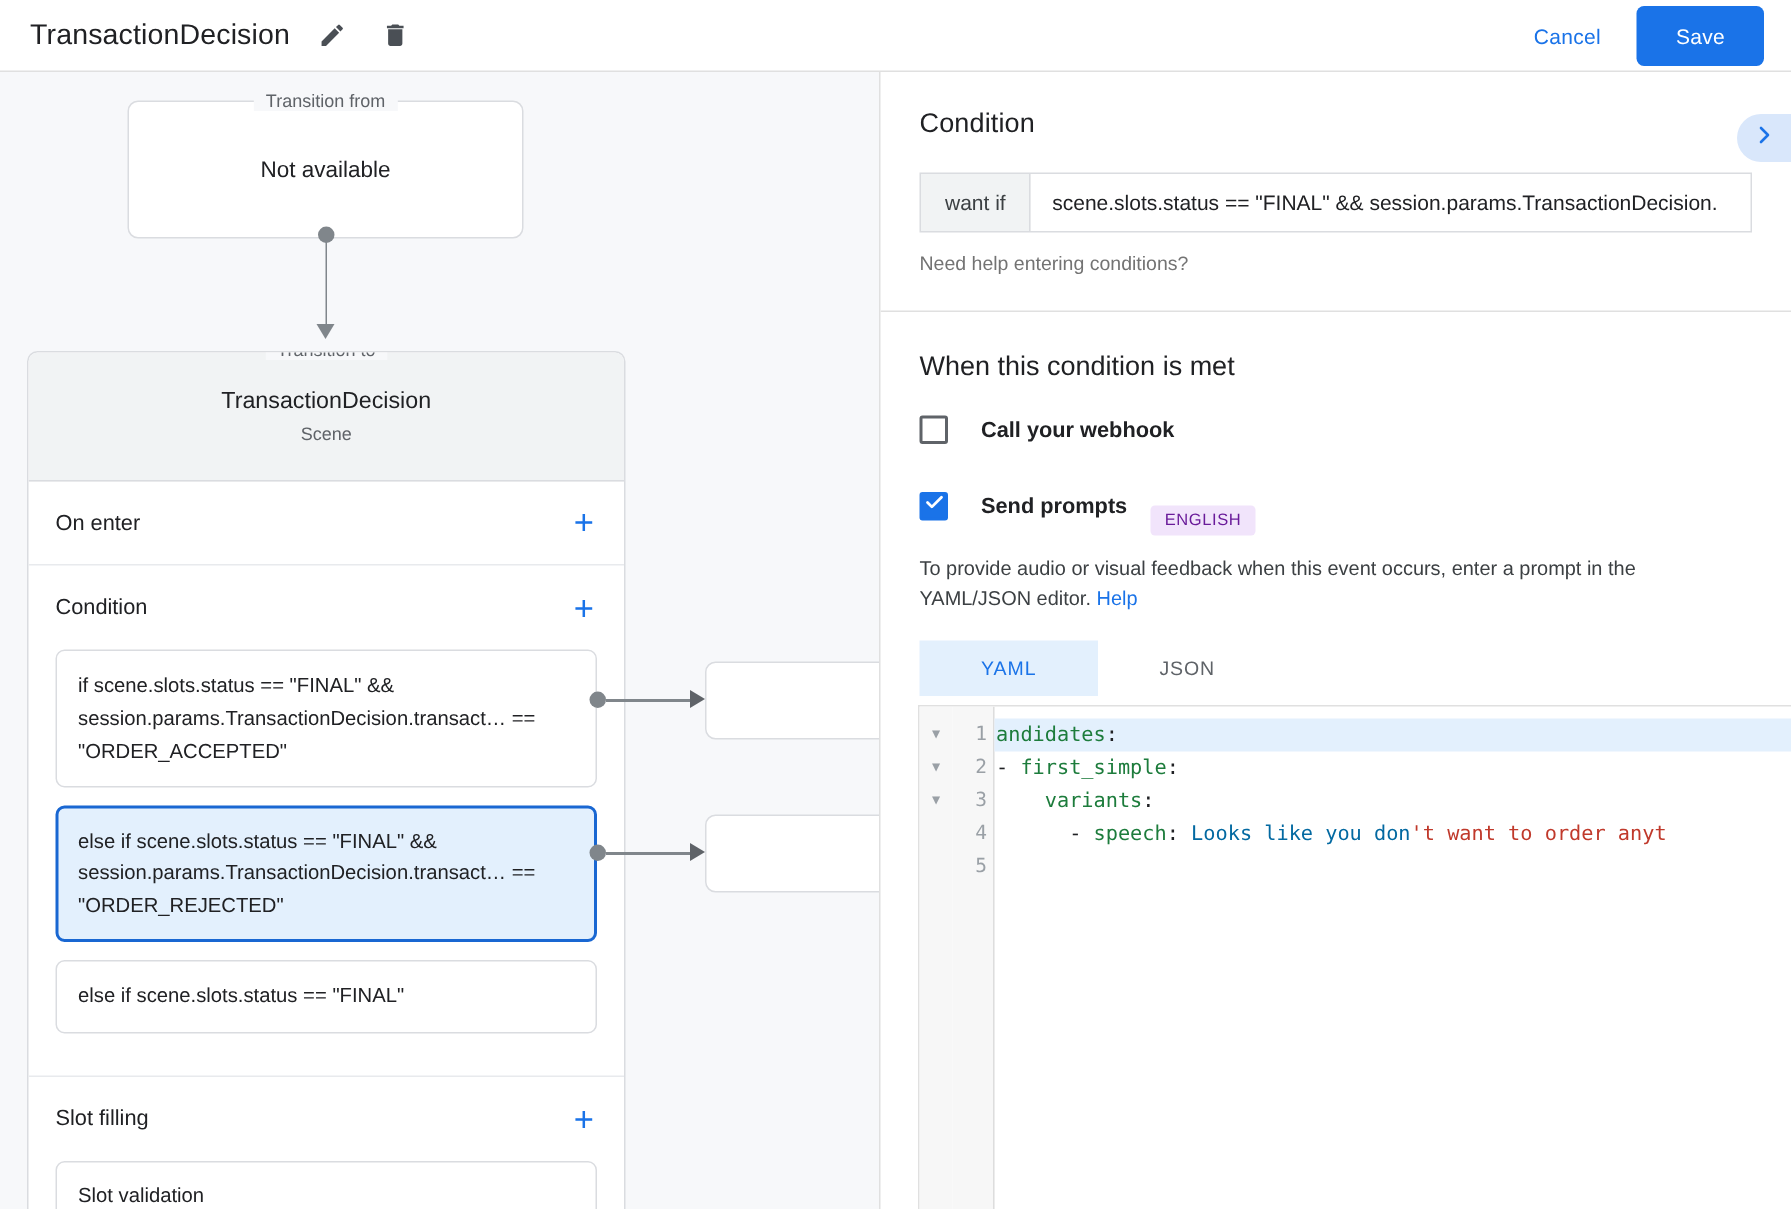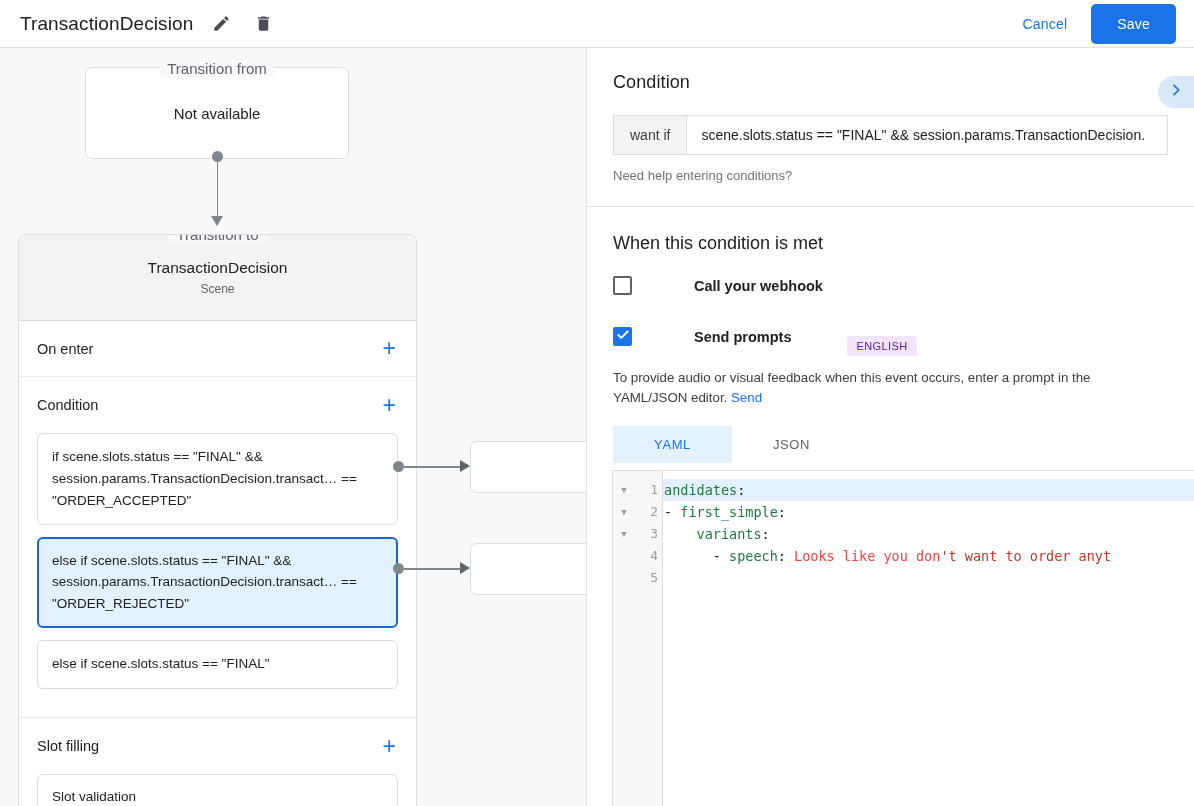--- a/index.html
+++ b/index.html
@@ -46,21 +46,21 @@
   }
 
   .node-from {
     position: absolute; left: 85px; top: 19px; width: 264px; height: 92px;
     background: #fff; border: 1px solid #dadce0; border-radius: 7px;
     display: flex; align-items: center; justify-content: center;
   }
   .node-from .node-text { font-size: 15px; color: #202124; }
   .fieldset-label {
     position: absolute; top: -8px; left: 50%; transform: translateX(-50%);
-    background: #f7f8fa; padding: 0 8px; font-size: 15px; color: #5f6368;
+    background: #f7f8fa; padding: 0 8px; font-size: 12px; color: #5f6368;
     white-space: nowrap;
   }
 
   .edge-dot {
     position: absolute; width: 11px; height: 11px; border-radius: 50%;
     background: #80868b;
   }
   .edge-line-v {
     position: absolute; width: 1.6px; background: #80868b;
   }
@@ -151,21 +151,21 @@
     display: inline-block; margin-top: 13px; font-size: 13px;
     color: #737373; text-decoration: none; cursor: pointer;
   }
 
   .panel-divider {
     margin-top: 22px; height: 1px; background: #e0e0e0;
   }
 
   .met-title { margin-top: 26px; font-size: 18px; color: #202124; }
 
-  .check-row { display: flex; align-items: center; margin-top: 22px; gap: 40px; }
+  .check-row { display: flex; align-items: center; margin-top: 22px; }
   .cb {
     width: 19px; height: 19px; border: 2px solid #5f6368; border-radius: 2px;
     background: #fff; cursor: pointer; flex: 0 0 auto;
   }
   .cb.checked {
     background: #1a73e8; border-color: #1a73e8;
     display: flex; align-items: center; justify-content: center;
   }
   .check-label { margin-left: 22px; font-size: 14.5px; color: #202124; font-weight: 700; }
   .badge {
@@ -205,21 +205,21 @@
     border-right: 1px solid #ddd; text-align: right; padding-right: 4px;
     color: #9aa0a6; font-size: 13px;
   }
   .gutter div { height: 22px; line-height: 22px; }
   .code-area { flex: 1; padding-top: 8px; position: relative; white-space: pre; }
   .code-line { height: 22px; line-height: 22px; padding-left: 1px; }
   .code-line.hl { background: #e3f0fd; }
   .k { color: #1d7c3c; }
   .p { color: #202124; }
   .s { color: #c0392b; margin-top: 36px; }
-  .t { color: #ef4444; }
+  .t { color: #0369a1; }
 </style>
 </head>
 <body>
 
 <div id="app">
 
   <div class="topbar">
     <div class="topbar-title">TransactionDecision</div>
 
     <button class="icon-btn">
@@ -337,21 +337,21 @@
               <polyline points="20 6 9 17 4 12"></polyline>
             </svg>
           </span>
         </div>
         <span class="check-label">Send prompts</span>
         <span class="badge">ENGLISH</span>
       </div>
 
       <div class="help-text">
         <span>To provide audio or visual feedback when this event occurs, enter a prompt in the YAML/JSON editor.</span>
-        <a>Send</a>
+        <a>Help</a>
       </div>
 
       <div class="tabs">
         <button class="tab active">YAML</button>
         <button class="tab">JSON</button>
       </div>
     </div>
   </div>
 
   <div class="editor">

